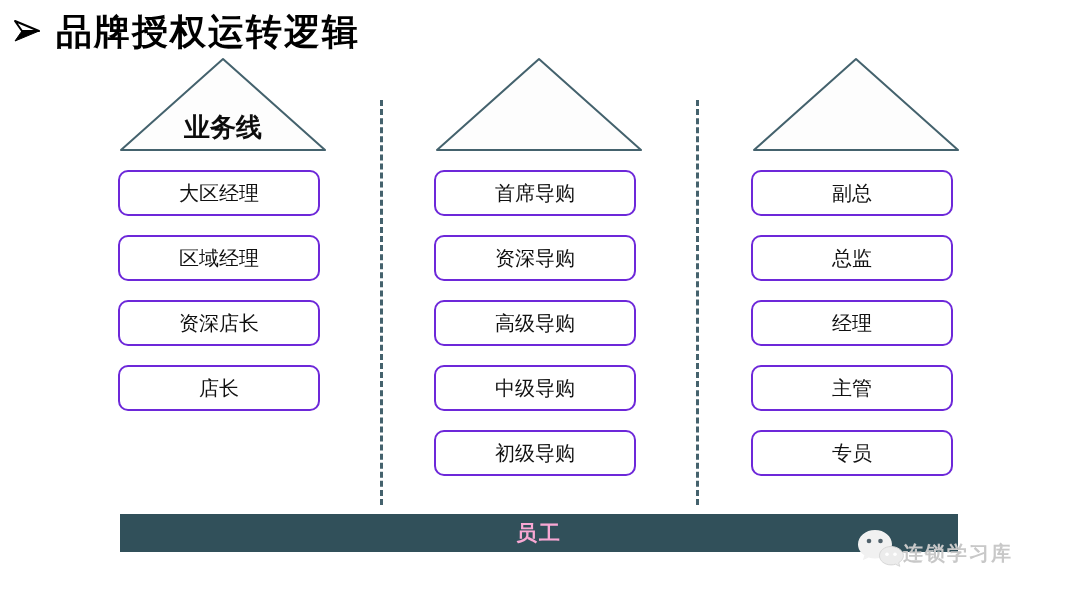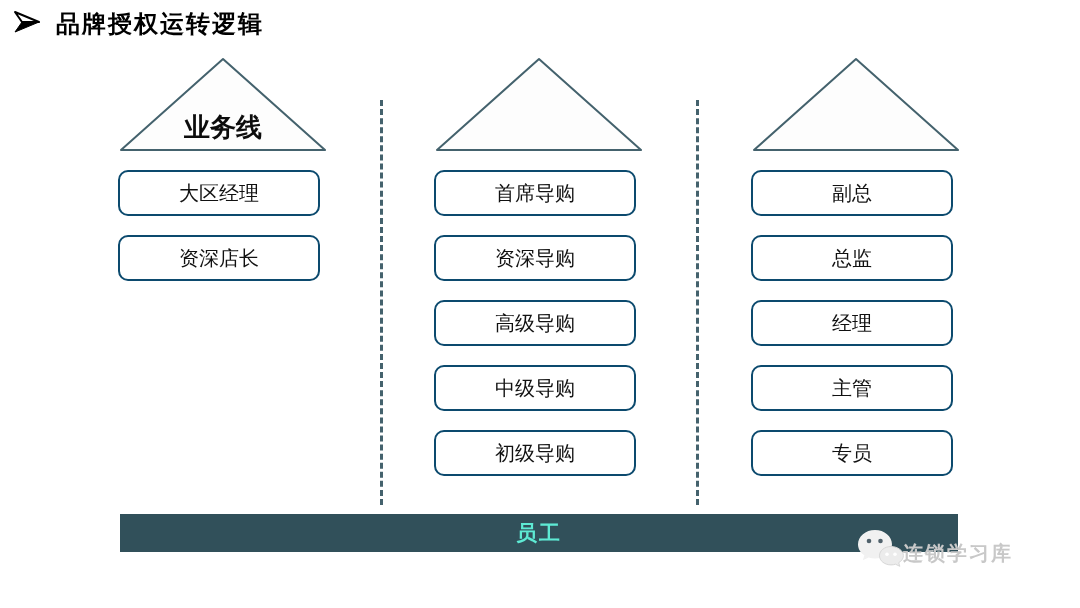--- a/index.html
+++ b/index.html
@@ -15,21 +15,21 @@
   
   .title-row {
     position: absolute;
     left: 12px;
     top: 8px;
     display: flex;
     align-items: center;
     gap: 14px;
   }
   .title-text {
-    font-size: 24px;
+    font-size: 36px;
     font-weight: bold;
     color: #000000;
     letter-spacing: 2px;
   }
   
   .column {
     position: absolute;
     top: 56px;
     width: 210px;
     display: flex;
@@ -50,21 +50,21 @@
     bottom: 8px;
     text-align: center;
     font-size: 26px;
     font-weight: bold;
     color: #0c0c0c;
   }
   .level-box {
     width: 202px;
     height: 46px;
     margin-top: 19px;
-    border: 2px solid #0c4a6e;
+    border: 2px solid #6d28d9;
     border-radius: 10px;
     background: #ffffff;
     display: flex;
     align-items: center;
     justify-content: center;
     font-size: 20px;
     color: #111111;
   }
   .level-box.first { margin-top: 17px; }
   
@@ -81,21 +81,21 @@
   .footer-bar {
     position: absolute;
     left: 120px;
     top: 514px;
     width: 838px;
     height: 38px;
     background: #31505a;
     display: flex;
     align-items: center;
     justify-content: center;
-    color: #5eead4;
+    color: #f9a8d4;
     font-size: 21px;
     font-weight: bold;
     letter-spacing: 2px;
   }
   
   .watermark-icon {
     position: absolute;
     left: 856px;
     top: 528px;
   }
@@ -128,21 +128,23 @@
   <div class="divider divider-2"></div>
 
   <div class="column col-business">
     <div class="triangle">
       <svg width="210" height="97" viewBox="0 0 210 97">
         <polygon points="105,3 207,94 3,94" fill="#fdfdfd" stroke="#44626d" stroke-width="2" stroke-linejoin="round"></polygon>
       </svg>
       <div class="tri-label">业务线</div>
     </div>
     <div class="level-box first">大区经理</div>
+    <div class="level-box">区域经理</div>
     <div class="level-box">资深店长</div>
+    <div class="level-box">店长</div>
   </div>
 
   <div class="column col-technical">
     <div class="triangle">
       <svg width="210" height="97" viewBox="0 0 210 97">
         <polygon points="105,3 207,94 3,94" fill="#fdfdfd" stroke="#44626d" stroke-width="2" stroke-linejoin="round"></polygon>
       </svg>
     </div>
     <div class="level-box first">首席导购</div>
     <div class="level-box">资深导购</div>

